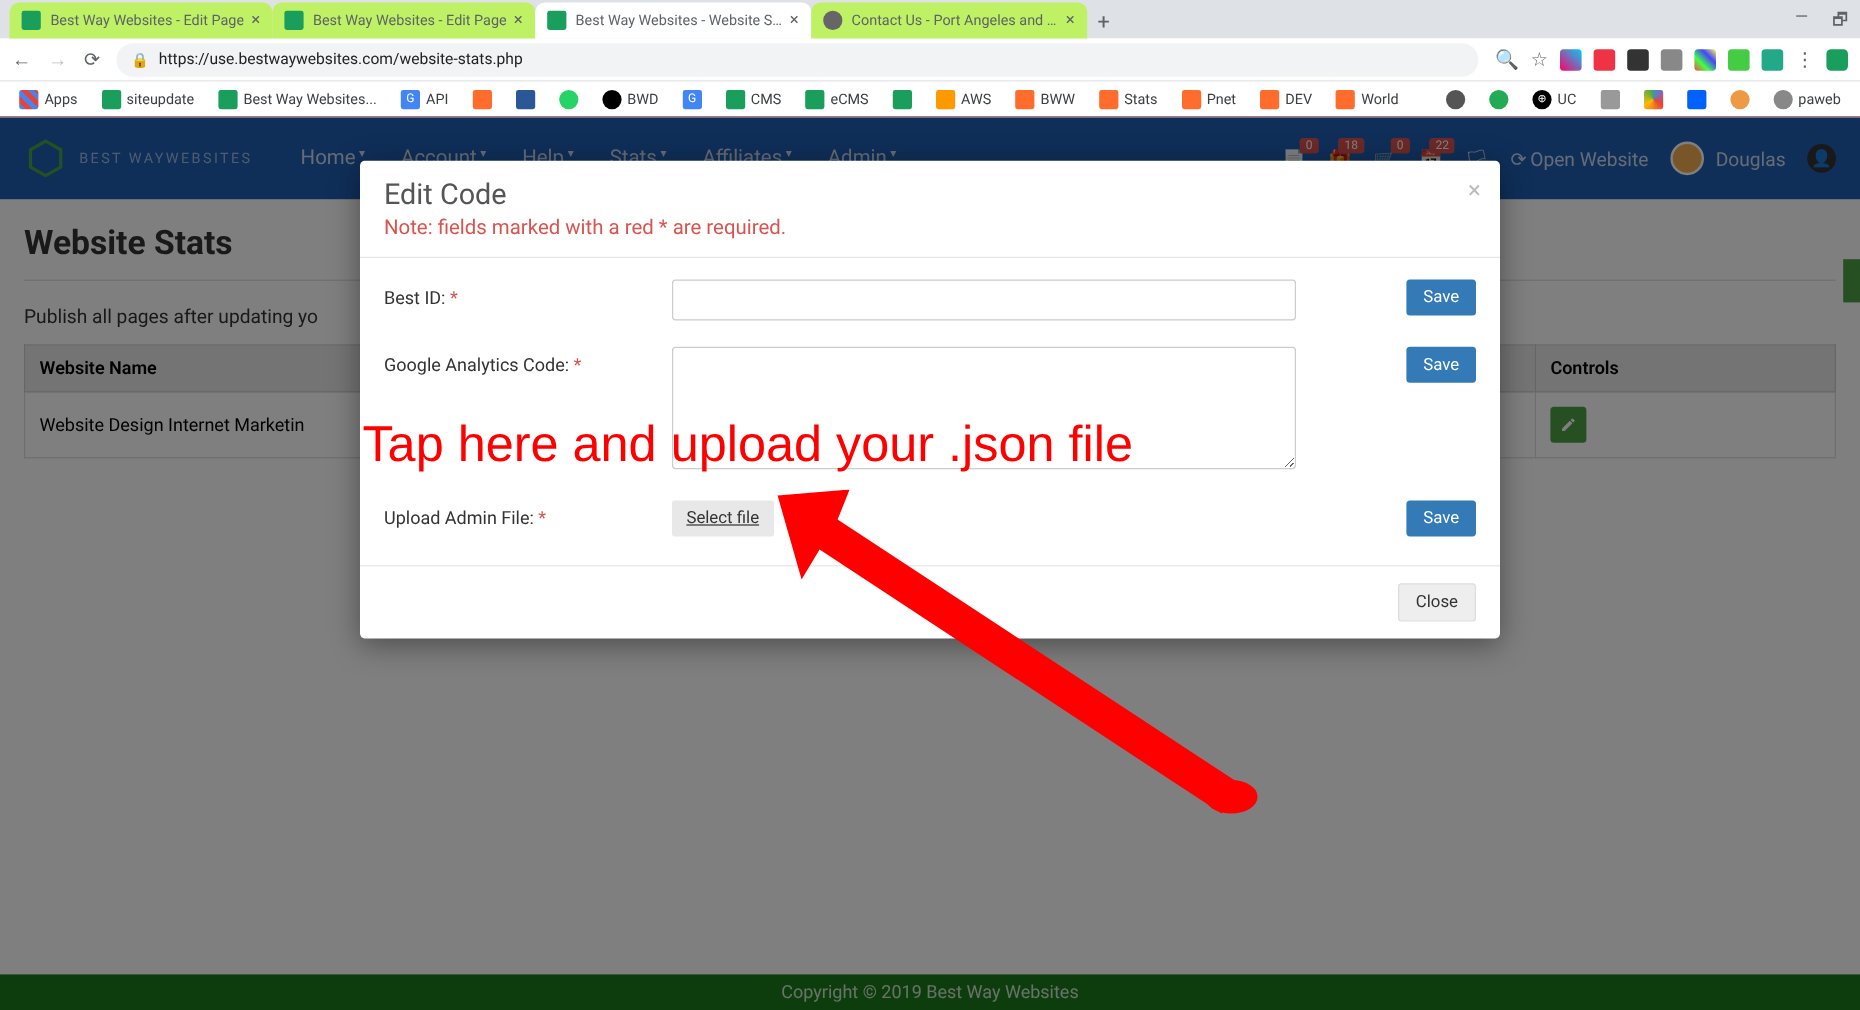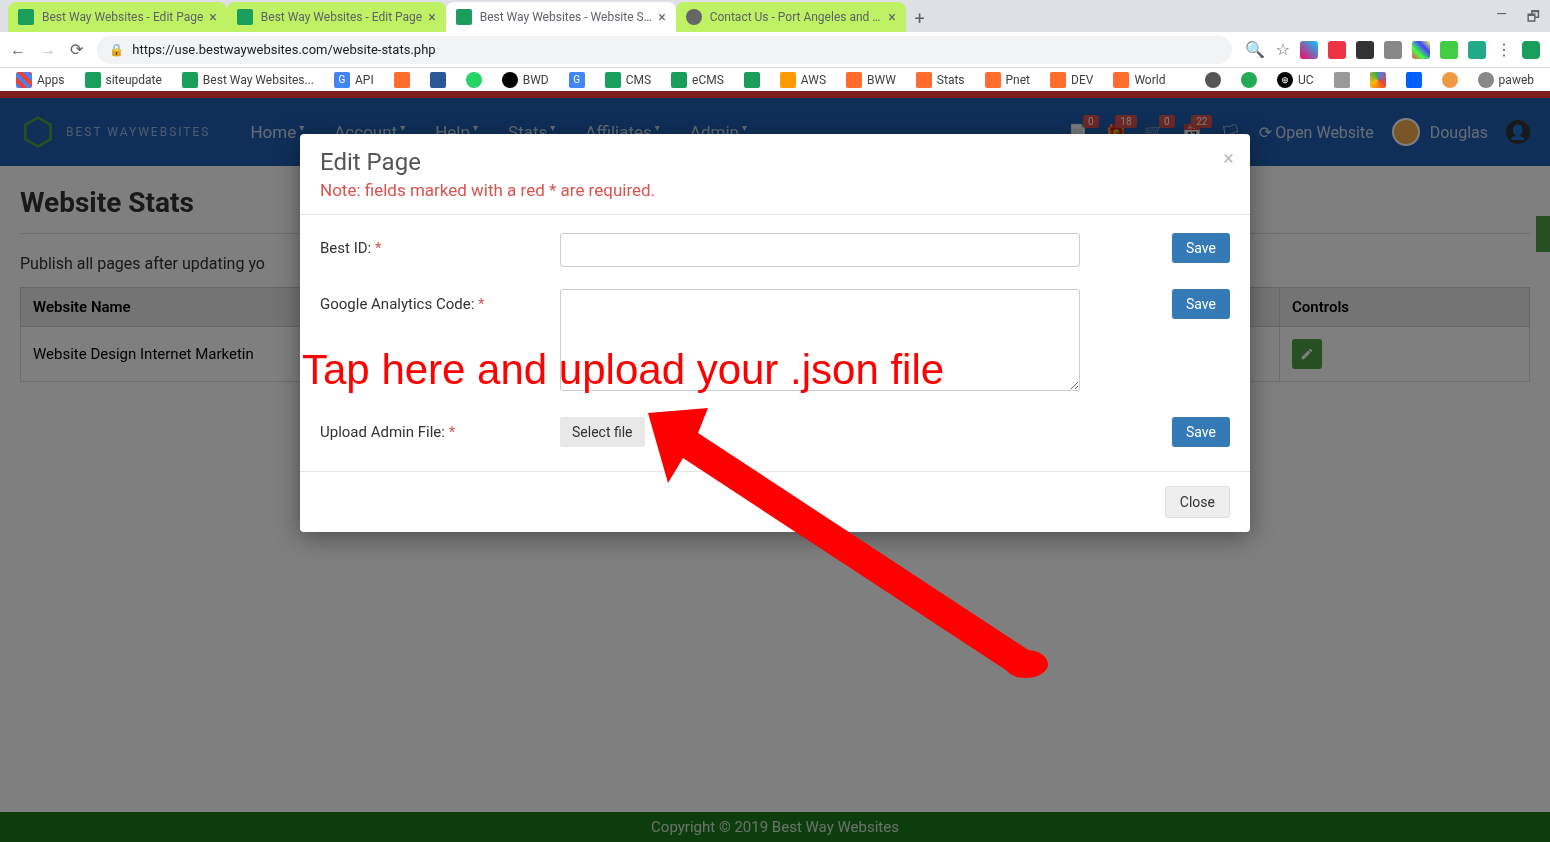--- a/index.html
+++ b/index.html
@@ -16,21 +16,21 @@
     .window-controls { position: absolute; right: 10px; top: 6px; display: flex; gap: 20px; font-size: 14px; color: #5f6368; }
     
     .addr-bar { height: 36px; background: #fff; display: flex; align-items: center; padding: 0 10px; gap: 14px; border-bottom: 1px solid #dadce0; }
     .nav-btn { font-size: 16px; color: #5f6368; cursor: pointer; }
     .nav-btn.disabled { color: #bdc1c6; }
     .addr-field { flex: 1; height: 28px; background: #f1f3f4; border-radius: 14px; display: flex; align-items: center; padding: 0 12px; font-size: 13px; color: #202124; gap: 8px; }
     .addr-field .lock { font-size: 12px; color: #5f6368; }
     .addr-icons { display: flex; gap: 10px; align-items: center; }
     .ext-icon { width: 18px; height: 18px; border-radius: 3px; }
     
-    .bookmark-bar { height: 30px; background: #fff; display: flex; align-items: center; padding: 0 10px; gap: 8px; font-size: 12px; color: #3c4043; border-bottom: 7px solid #7f1d1d; }
+    .bookmark-bar { height: 30px; background: #fff; display: flex; align-items: center; padding: 0 10px; gap: 8px; font-size: 12px; color: #3c4043; border-bottom: 1px solid #7f1d1d; }
     .bm-item { display: flex; align-items: center; gap: 5px; padding: 3px 6px; cursor: pointer; border-radius: 3px; }
     .bm-icon { width: 16px; height: 16px; border-radius: 2px; }
     
     
     .app-area { position: relative; height: calc(842px - 98px); background: #fff; }
     .app-header { height: 68px; background: #1e5fb3; display: flex; align-items: center; padding: 0 20px; color: #cbd9ec; }
     .logo { display: flex; align-items: center; gap: 10px; margin-right: 40px; }
     .logo-icon { width: 36px; height: 36px; }
     .logo-text { display: flex; flex-direction: row; font-size: 12px; letter-spacing: 2px; color: #9bb8dc; line-height: 1.2; }
     .main-nav { display: flex; gap: 30px; font-size: 17px; }
@@ -62,21 +62,21 @@
     .modal-close { position: absolute; top: 12px; right: 16px; font-size: 20px; color: #bbb; cursor: pointer; }
     .modal-body { padding: 18px 20px; }
     .form-row { display: flex; align-items: flex-start; margin-bottom: 22px; }
     .form-label { width: 240px; font-size: 15px; color: #333; padding-top: 6px; }
     .req { color: #d9534f; }
     .form-input-wrap { width: 520px; }
     .form-input { width: 100%; height: 34px; border: 1px solid #ccc; border-radius: 3px; padding: 0 10px; font-size: 14px; }
     .form-textarea { width: 100%; height: 102px; border: 1px solid #ccc; border-radius: 3px; padding: 8px 10px; font-size: 14px; resize: both; }
     .form-action { margin-left: auto; padding-left: 30px; }
     .btn-save { background: #337ab7; color: #fff; border: none; padding: 7px 14px; font-size: 14px; border-radius: 3px; cursor: pointer; }
-    .btn-file { background: #e8e8e8; border: none; padding: 7px 12px; font-size: 14px; color: #333; cursor: pointer; border-radius: 2px; }
+    .btn-file { background: #e8e8e8; border: none; padding: 7px 12px; font-size: 14px; color: #333; cursor: pointer; border-radius: 2px; text-decoration: underline; }
     .modal-footer { padding: 14px 20px; border-top: 1px solid #e5e5e5; display: flex; justify-content: flex-end; }
     .btn-close { background: #eee; border: 1px solid #ddd; padding: 7px 14px; font-size: 14px; color: #333; cursor: pointer; border-radius: 3px; }
     
     
     .annotation-text { position: absolute; top: 346px; left: 302px; font-size: 42px; color: #ff0000; font-family: "Segoe UI", sans-serif; z-index: 100; white-space: nowrap; }
     .arrow-svg { position: absolute; top: 408px; left: 638px; z-index: 100; pointer-events: none; }
   </style>
 </head>
 <body>
 
@@ -307,21 +307,21 @@
 
   <div class="footer">
       <span>Copyright © 2019  Best Way Websites</span>
     </div>
 </div>
 
 <div class="overlay"></div>
 
 <div class="modal">
   <div class="modal-header">
-    <div class="modal-title">Edit Page</div>
+    <div class="modal-title">Edit Code</div>
     <div class="modal-note">Note: fields marked with a red * are required.</div>
     <span class="modal-close">×</span>
   </div>
   <div class="modal-body">
     <div class="form-row">
       <div class="form-label"><span>Best ID: </span><span class="req">*</span></div>
       <div class="form-input-wrap"><input class="form-input" type="text" style=""></div>
       <div class="form-action"><button class="btn-save">Save</button></div>
     </div>
     <div class="form-row">

